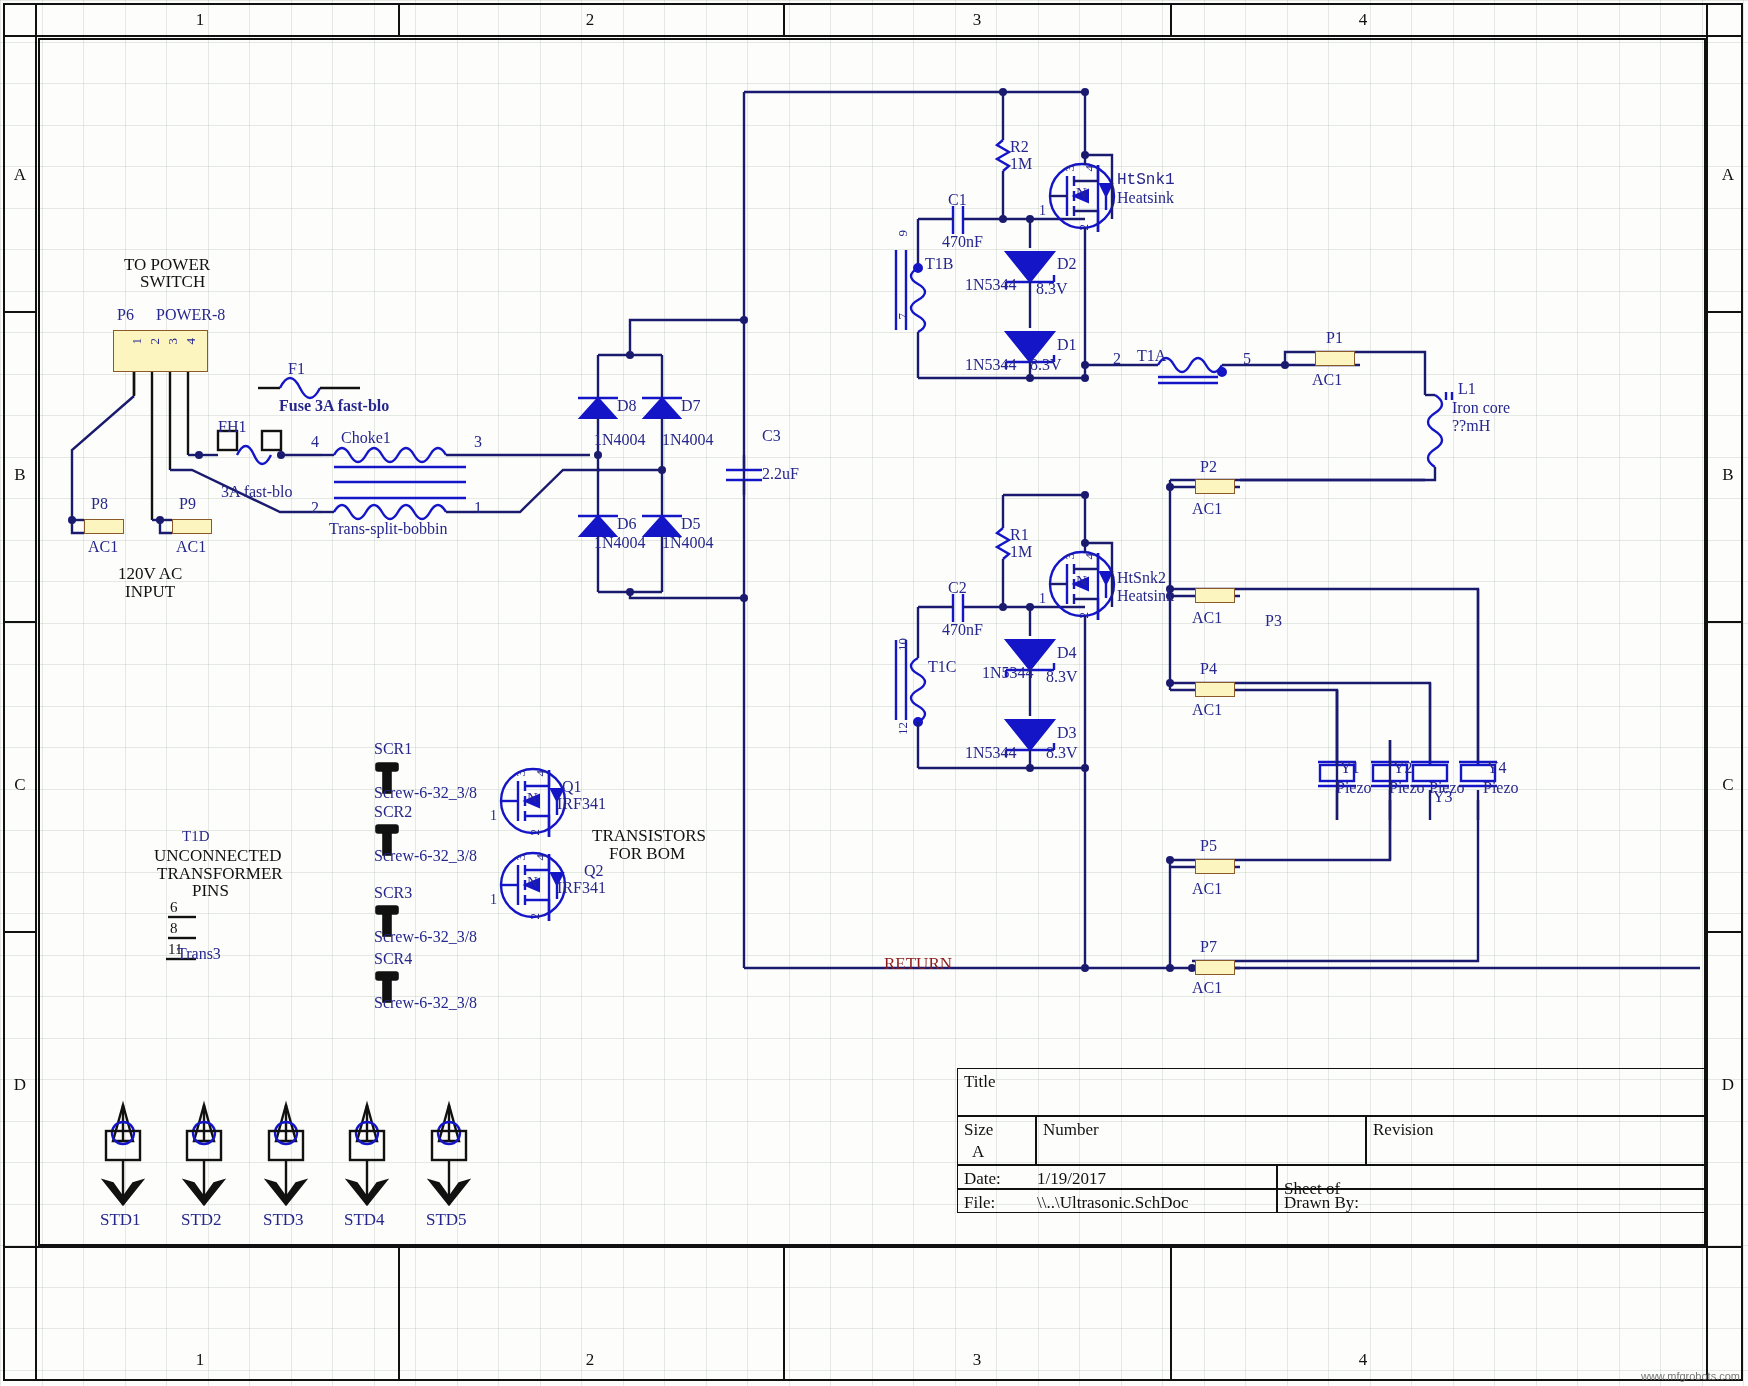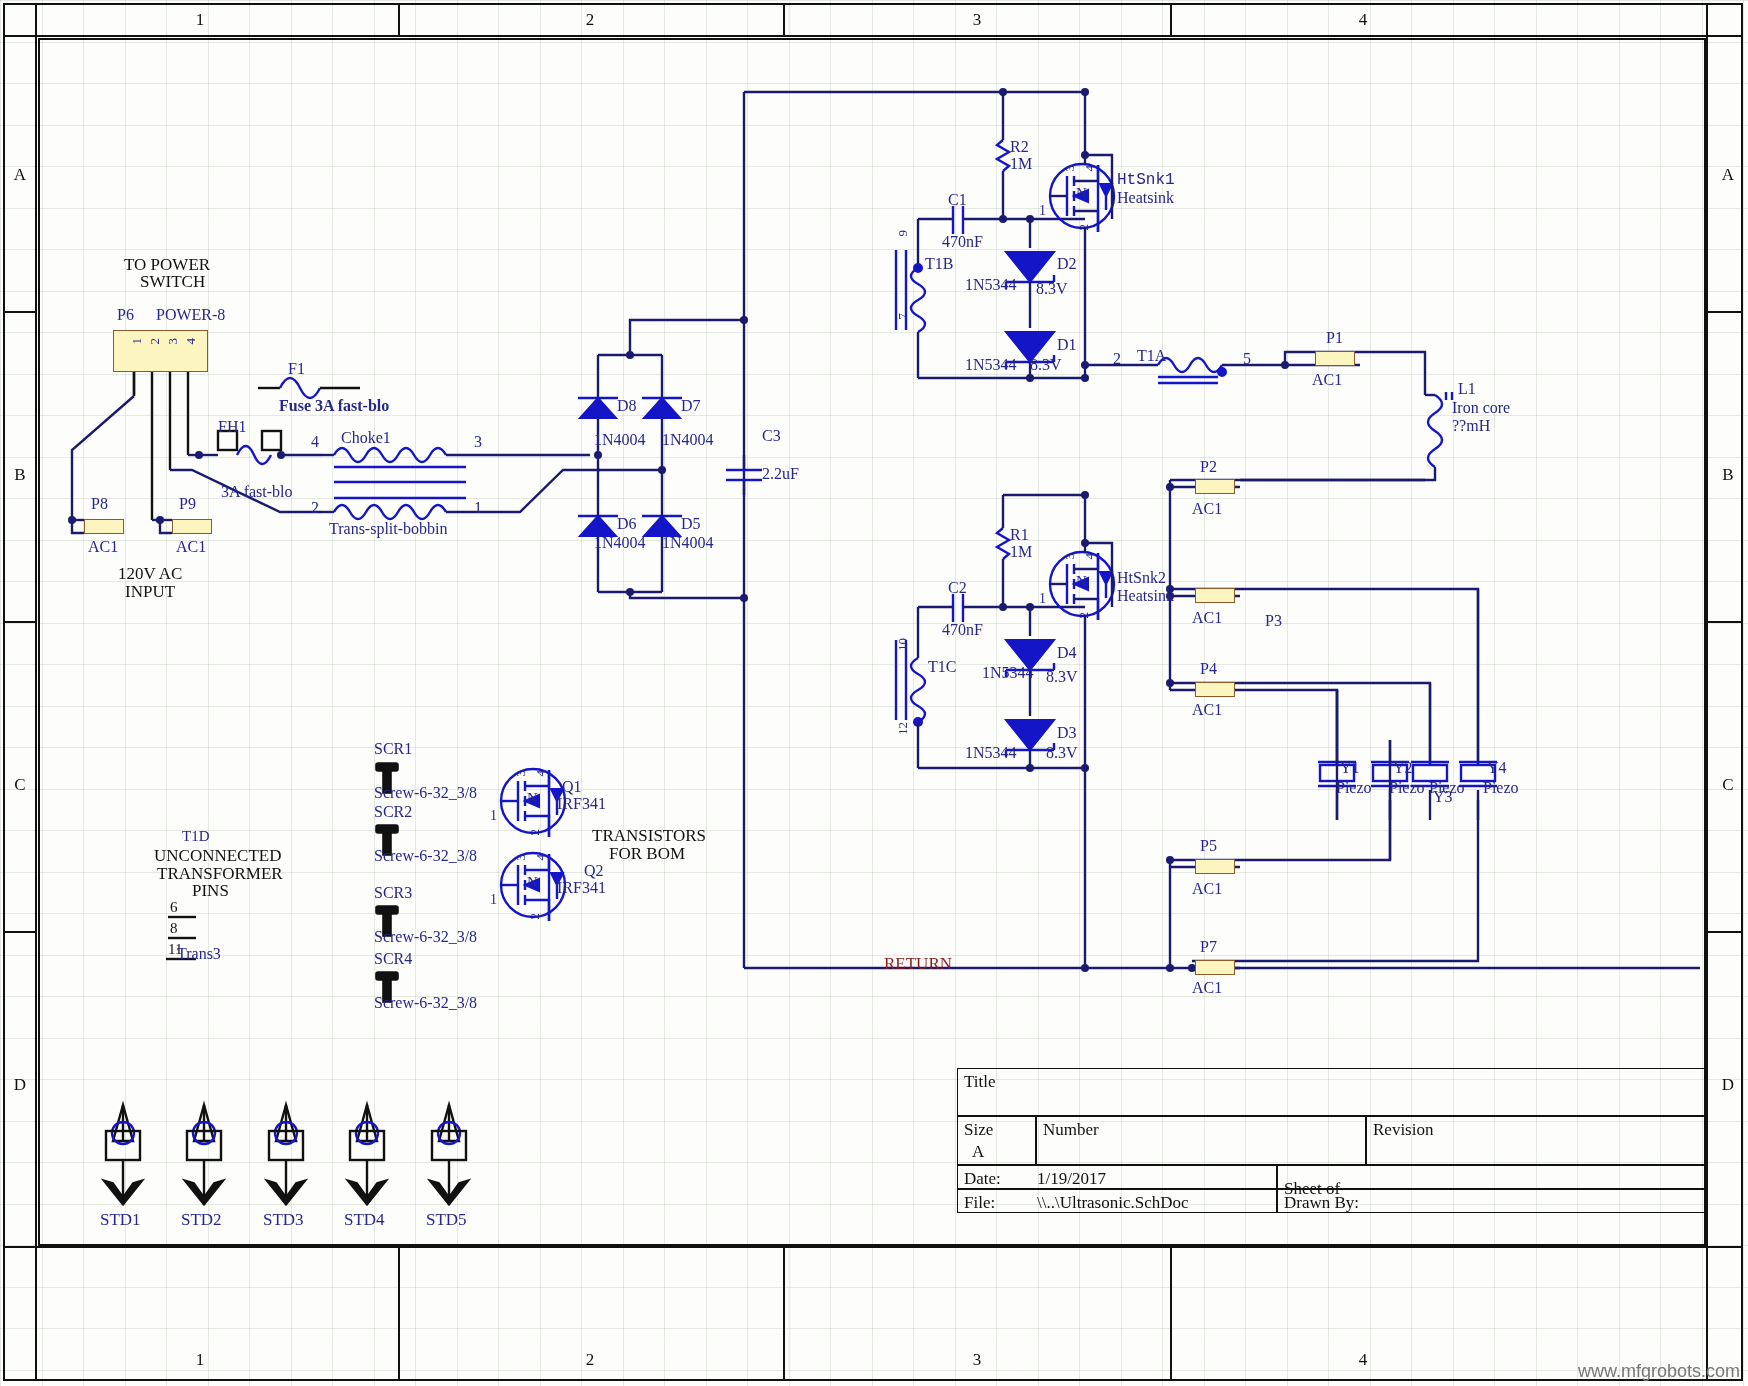--- a/index.html
+++ b/index.html
@@ -20,21 +20,21 @@
   .lbl.red{color:#8b1a1a;}
   .lbl.s13{font-size:13px;}
   .lbl.s14{font-size:14px;}
   .lbl.s15{font-size:15px;}
   .lbl.s17{font-size:17px;}
   .vert{writing-mode:vertical-rl;transform:rotate(180deg);}
   .pad{position:absolute;background:#fcf5bf;border:1px solid #8a5a2b;box-sizing:border-box;}
   .conn{position:absolute;background:#fcf5bf;border:1px solid #8a5a2b;box-sizing:border-box;}
   .tb{position:absolute;border:1px solid #111;box-sizing:border-box;}
   .tbtxt{position:absolute;font-family:"Liberation Serif",serif;font-size:17px;color:#111;white-space:nowrap;}
-  .wm{position:absolute;right:8px;bottom:4px;font-family:"Liberation Sans",sans-serif;font-size:18px;color:#777;}
+  .wm{position:absolute;right:8px;bottom:4px;font-family:"Liberation Sans",sans-serif;font-size:11px;color:#777;}
 </style>
 </head>
 <body>
 
 <div id="sheet">
   <div class="grid"></div>
   <div class="border-outer"></div>
   <div class="border-inner"></div>
 
   <div class="zoneline" style="left:3px;top:35px;width:1740px;height:2px;"></div>

